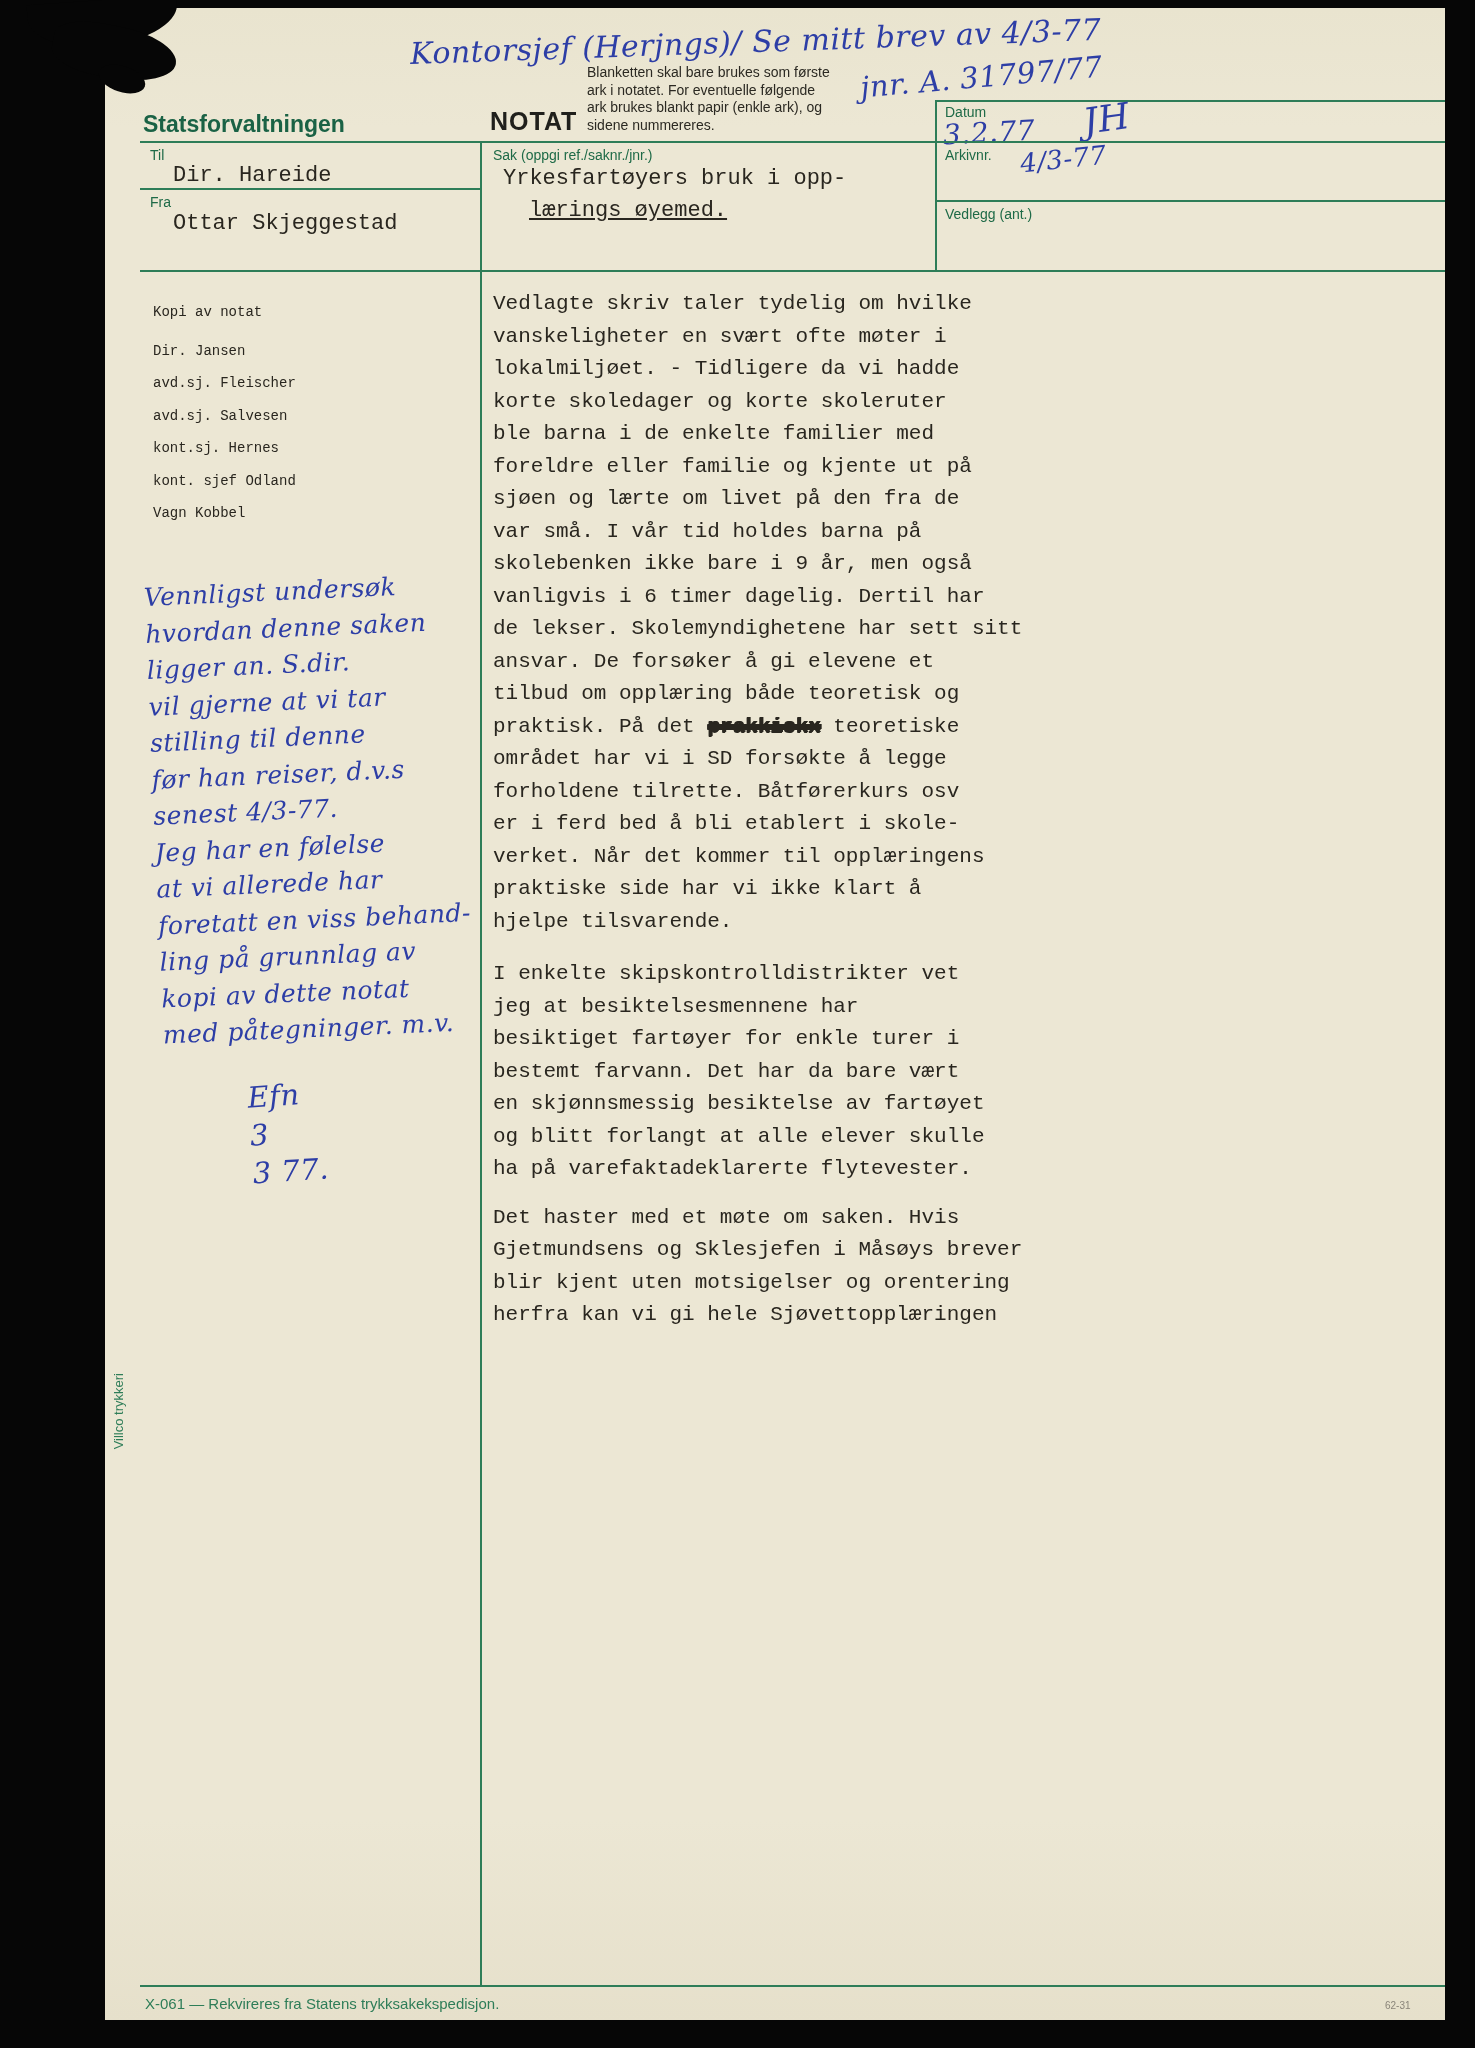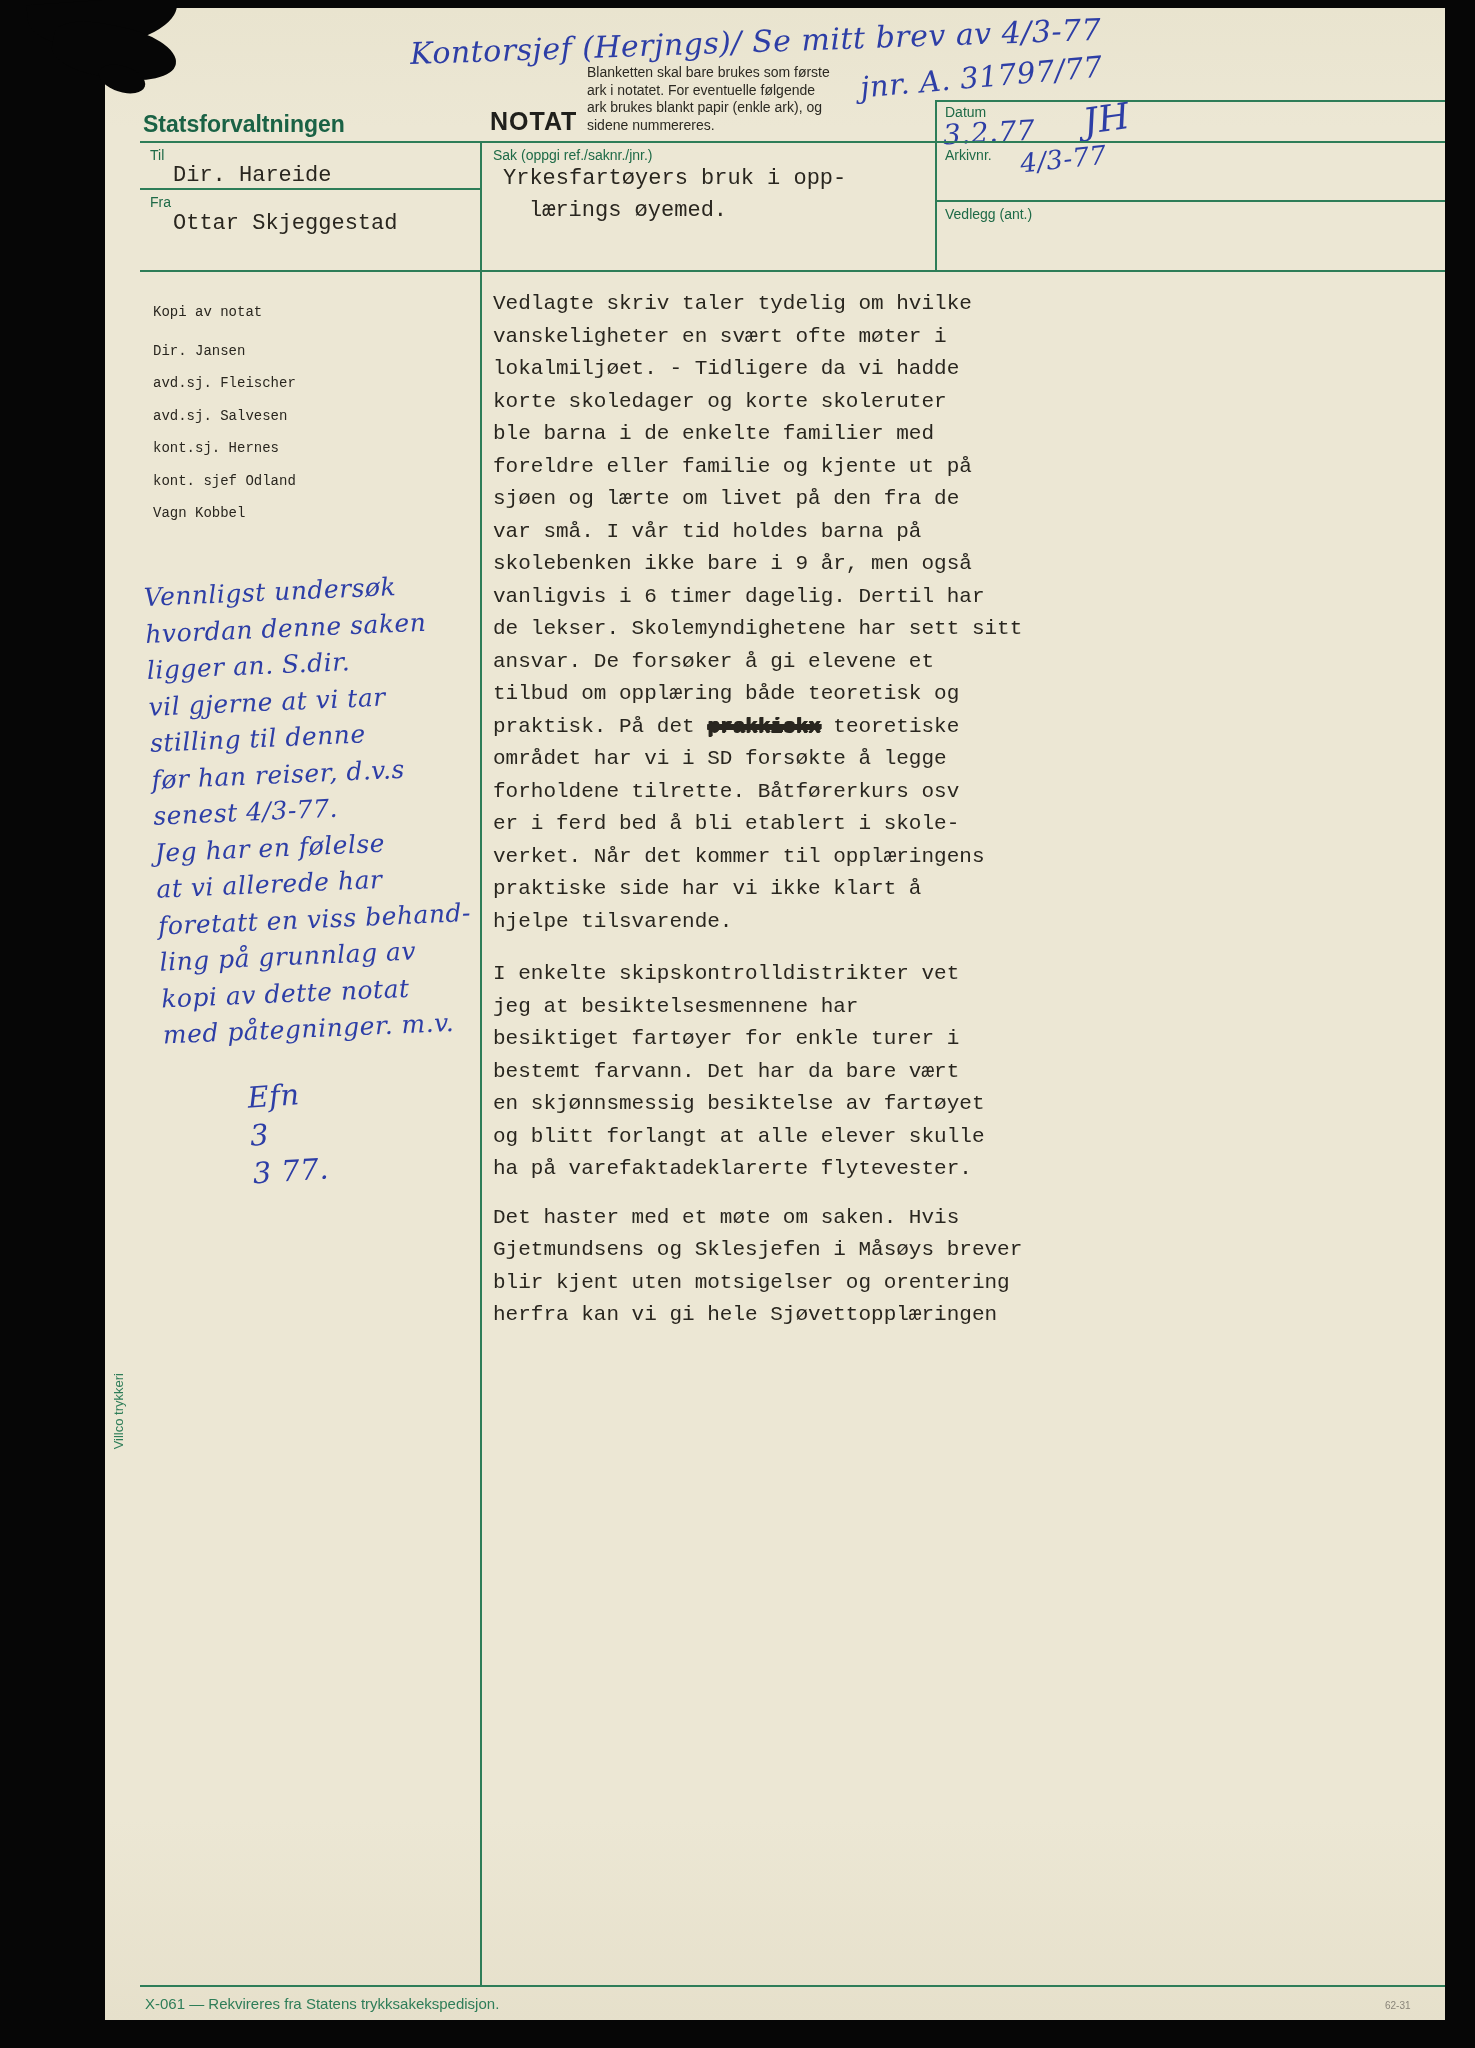--- a/index.html
+++ b/index.html
@@ -90,21 +90,21 @@
     <div class="gline h" style="left:830px;top:192px;width:510px;"></div>
     <div class="gline h" style="left:35px;top:262px;width:1305px;"></div>
 
     <div class="glabel" style="left:45px;top:139px;">Til</div>
     <div class="typed mono" style="left:68px;top:155px;font-size:22px;">Dir. Hareide</div>
     <div class="glabel" style="left:45px;top:186px;">Fra</div>
     <div class="typed mono" style="left:68px;top:203px;font-size:22px;">Ottar Skjeggestad</div>
 
     <div class="glabel" style="left:388px;top:139px;">Sak (oppgi ref./saknr./jnr.)</div>
     <div class="typed mono" style="left:398px;top:158px;font-size:22px;">Yrkesfartøyers bruk i opp-</div>
-    <div class="typed mono" style="left:424px;top:190px;font-size:22px;">lærings øyemed.</div>
+    <div class="typed mono" style="left:424px;top:190px;font-size:22px;text-decoration:underline;">lærings øyemed.</div>
 
     <div class="glabel" style="left:840px;top:139px;">Arkivnr.</div>
     <div class="hand" style="left:915px;top:136px;font-size:26px;transform:rotate(-6deg);">4/3-77</div>
     <div class="glabel" style="left:840px;top:198px;">Vedlegg (ant.)</div>
 
     <div class="kopi mono">
       <div>Kopi av notat</div>
       <div class="lines kopi-names">Dir. Jansen
 avd.sj. Fleischer
 avd.sj. Salvesen

